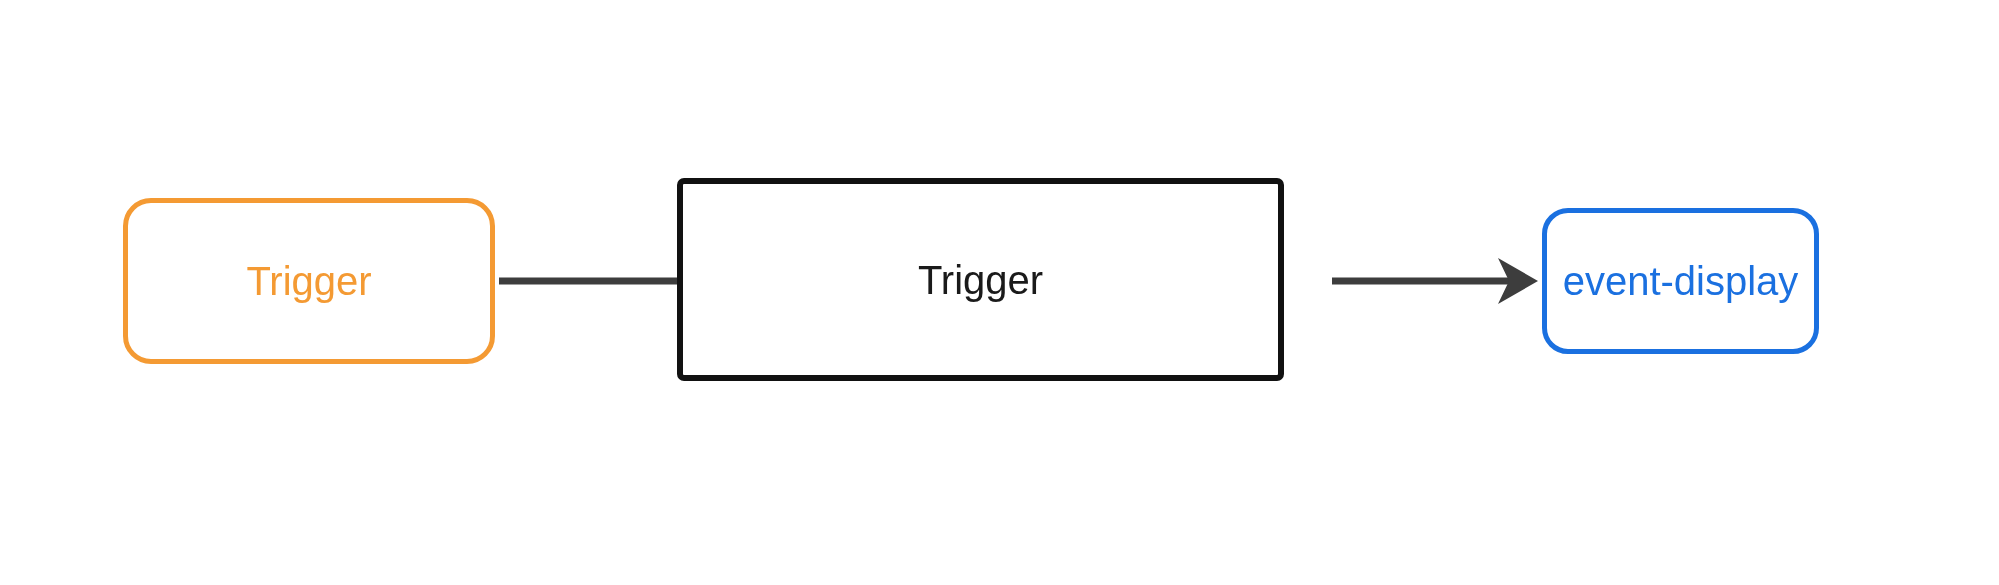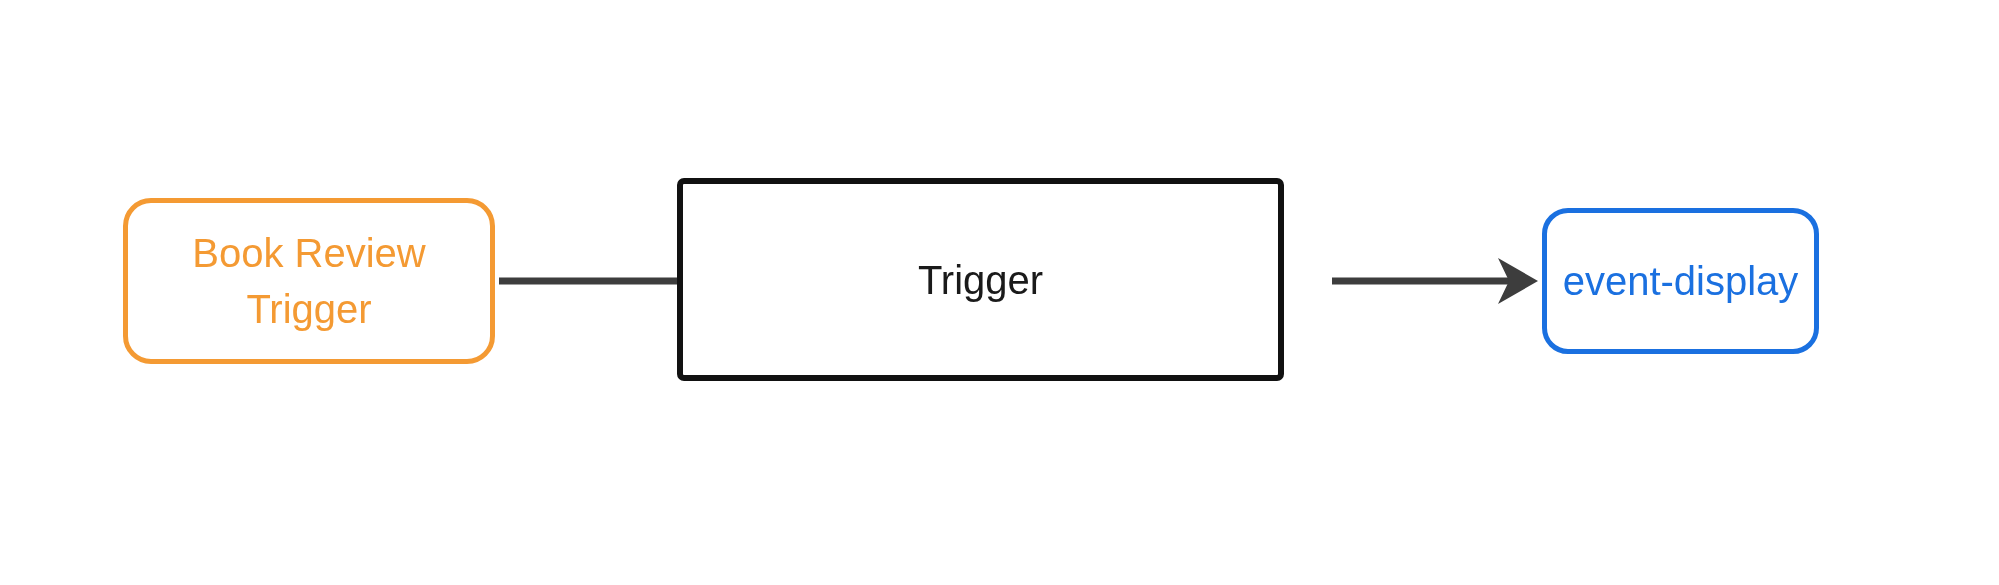--- a/index.html
+++ b/index.html
@@ -86,21 +86,20 @@
       <polygon class="edge-head" points="718,281 678,258 689,281 678,304"></polygon>
     </g>
 
     <g>
       <line class="edge-line" x1="1332" y1="281" x2="1509" y2="281"></line>
       <polygon class="edge-head" points="1538,281 1498,258 1509,281 1498,304"></polygon>
     </g>
   </svg>
 
   <div class="node node-broker">
-    <div class="line">Book Review</div>
     <div class="line">Trigger</div>
   </div>
 
   <div class="node node-trigger">
     <div class="line">Trigger</div>
   </div>
 
   <div class="node node-event-display">
     <div class="line">event-display</div>
   </div>

